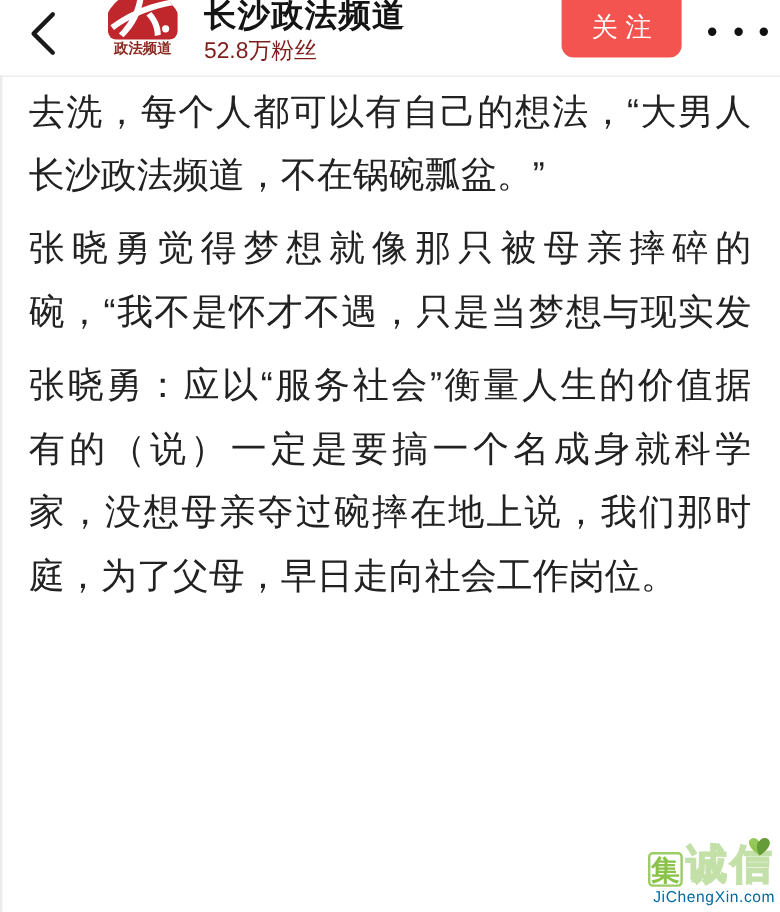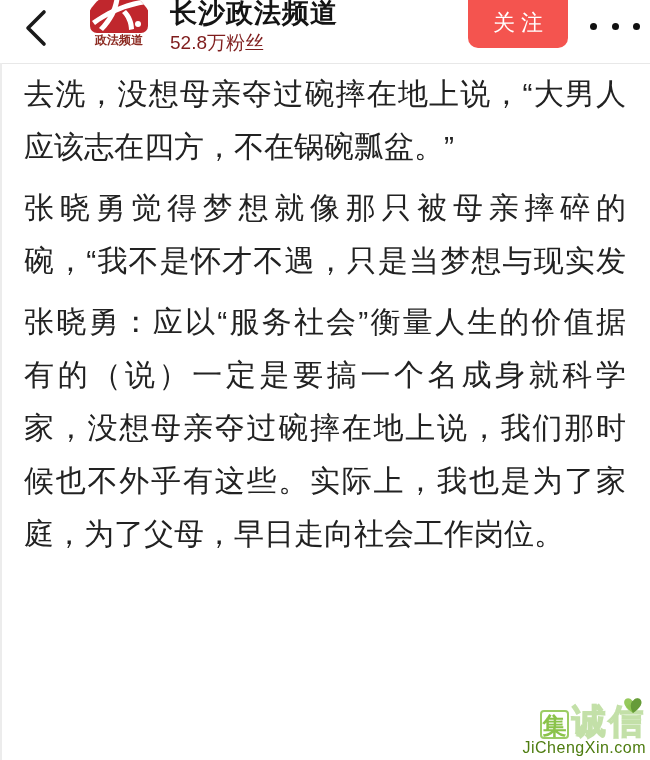--- a/index.html
+++ b/index.html
@@ -115,22 +115,22 @@
   .wm-outline{
     font-size:34px;line-height:36px;font-weight:bold;
     color:rgba(255,255,255,0.65);
     -webkit-text-stroke:1.5px #c3e0a8;
     text-shadow:0 0 1px #cde3b6;
     letter-spacing:3px;margin-left:3px;
   }
   .wm-heart{position:absolute;right:2px;top:-2px;}
   .wm-url{
     margin-top:1px;
-    font-size:16px;line-height:15px;
-    color:#4d7c0f;letter-spacing:0.5px;
+    font-size:13px;line-height:15px;
+    color:#0369a1;letter-spacing:0.5px;
     text-shadow:0 0 1px rgba(255,255,255,0.8);
   }
 </style>
 </head>
 <body>
 
 <div class="app">
 
   <div class="header">
 
@@ -161,32 +161,31 @@
 
     <button class="more-btn">
       <span class="dot"></span>
       <span class="dot"></span>
       <span class="dot"></span>
     </button>
   </div>
 
   <div class="article" id="article">
       <div class="para">
-        <div class="line">去洗，没想母亲夺过碗摔在地上说，“大男人</div>
-        <div class="line last">应该志在四方，不在锅碗瓢盆。”</div>
+        <div class="line">去洗，每个人都可以有自己的想法，“大男人</div>
+        <div class="line last">长沙政法频道，不在锅碗瓢盆。”</div>
       </div>
       <div class="para">
         <div class="line">张晓勇觉得梦想就像那只被母亲摔碎的</div>
         <div class="line">碗，“我不是怀才不遇，只是当梦想与现实发</div>
       </div>
       <div class="para">
         <div class="line">张晓勇：应以“服务社会”衡量人生的价值据</div>
         <div class="line">有的（说）一定是要搞一个名成身就科学</div>
         <div class="line">家，没想母亲夺过碗摔在地上说，我们那时</div>
-        <div class="line">候也不外乎有这些。实际上，我也是为了家</div>
         <div class="line last">庭，为了父母，早日走向社会工作岗位。</div>
       </div>
     </div>
 
   <div class="left-edge"></div>
 
   <div class="watermark">
     <div class="wm-row">
       <span class="wm-box">集</span>
       <span class="wm-outline">诚信</span>

